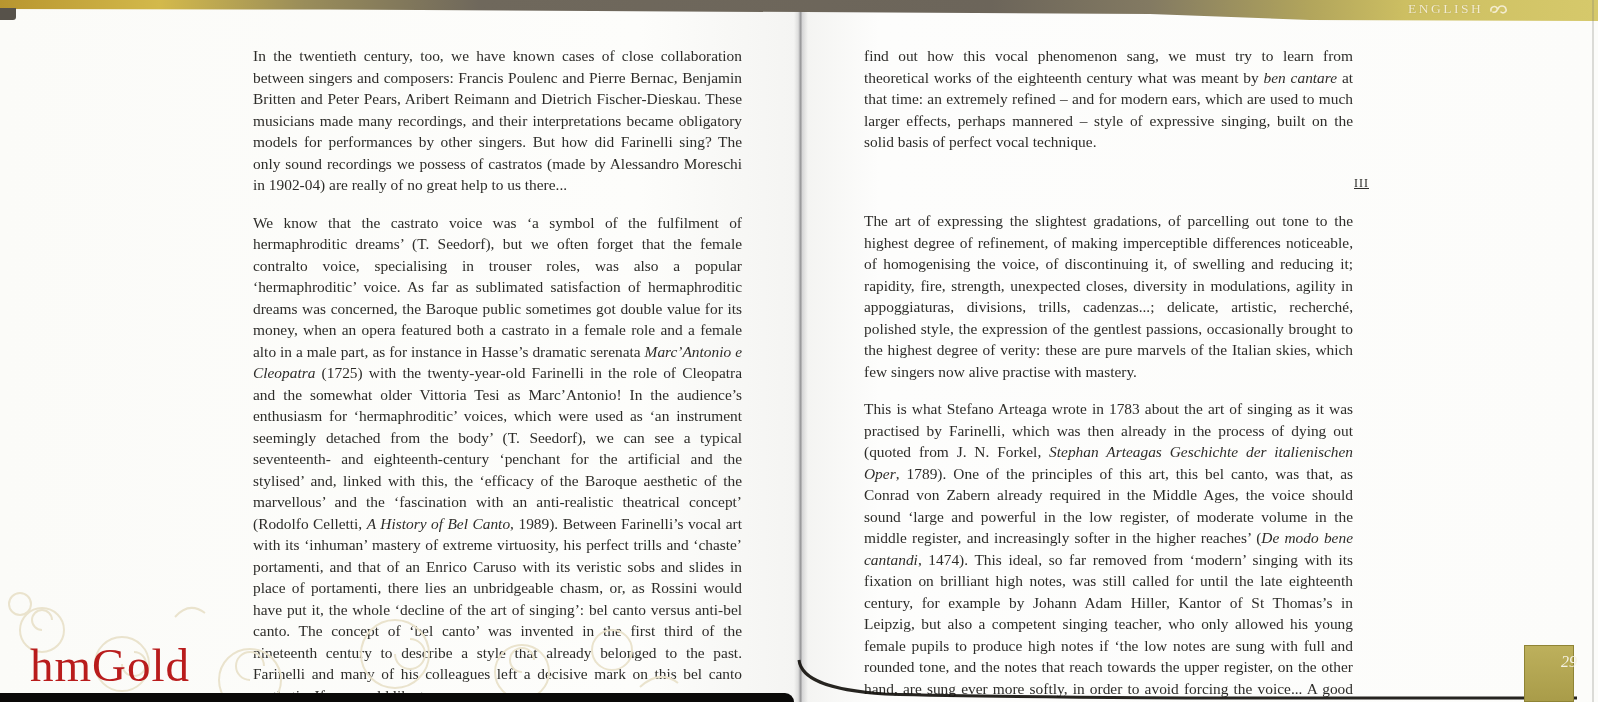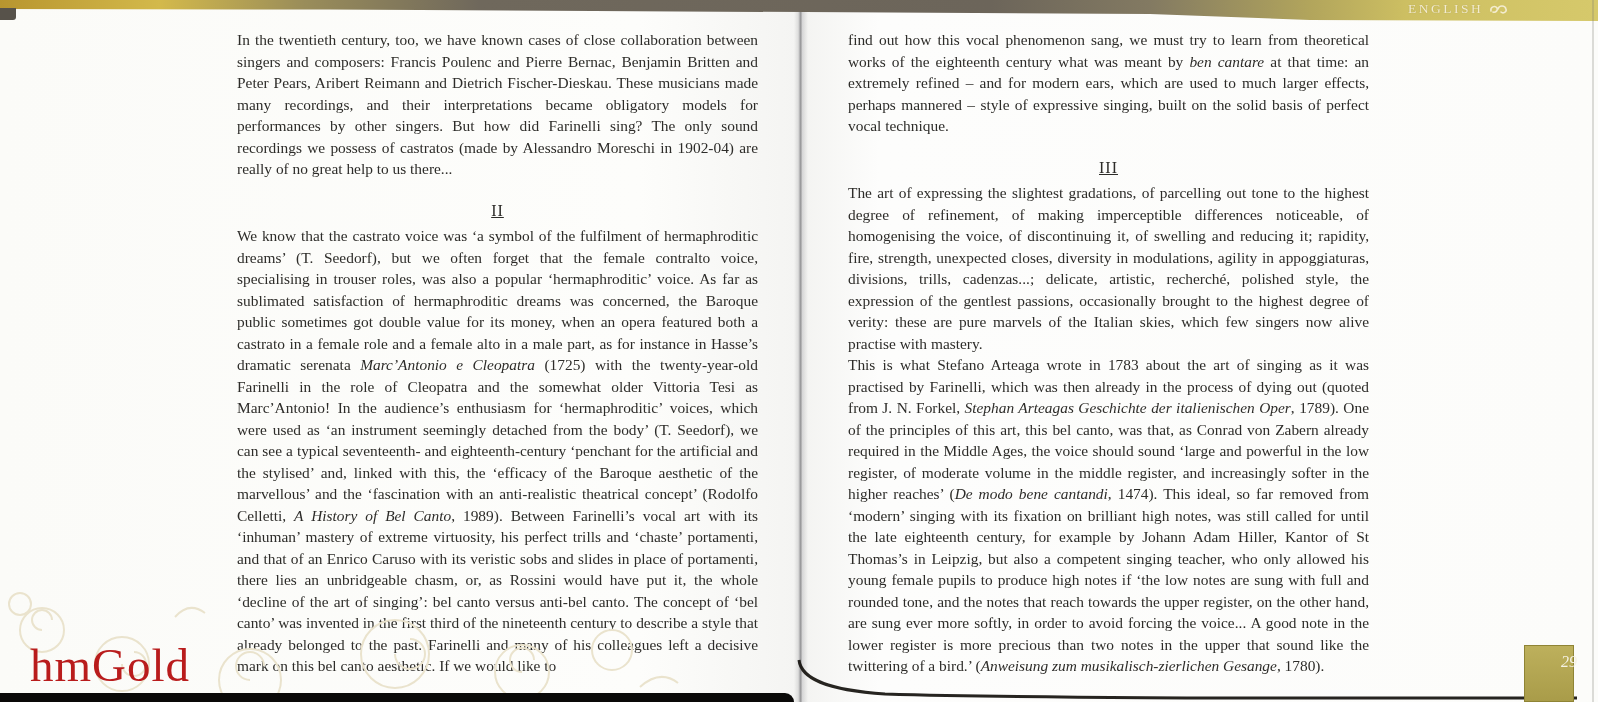--- a/index.html
+++ b/index.html
@@ -23,22 +23,22 @@
   .notch{position:absolute;left:0;top:8px;width:16px;height:12px;background:#57524a;border-bottom-right-radius:3px;}
   .header-label{
     position:absolute;left:1408px;top:1px;display:flex;align-items:center;gap:6px;
     color:#f3ecce;font-size:13.5px;letter-spacing:2.5px;
     text-shadow:0 0 1px rgba(120,100,30,.4);
   }
   .fleuron{flex:0 0 auto;}
   .col{position:absolute;top:29px;width:521px;color:#2d2c29;font-size:15.4px;line-height:21.5px;}
   .col-left{left:237px;}
   .col-right{left:848px;}
-  .body-par{margin:0;text-align:justify;text-justify:inter-word;hyphens:none;}
-  .sec{margin:20px 0 4px 0;font-size:16px;font-weight:normal;text-align:center;letter-spacing:1px;line-height:21.5px;text-decoration:underline;}
+  .body-par{margin:16px;text-align:justify;text-justify:inter-word;hyphens:none;}
+  .sec{margin:20px 0 4px 0;font-size:12px;font-weight:normal;text-align:right;letter-spacing:1px;line-height:21.5px;text-decoration:underline;}
   .it{font-style:italic;}
   .swirls{position:absolute;left:0;top:592px;}
   .logo{
     position:absolute;left:30px;top:642px;color:#b91c1c;font-size:47px;line-height:47px;
     letter-spacing:1px;
   }
   .bottom-bar{position:absolute;left:0;top:693px;width:794px;height:9px;background:#0a0908;border-top-right-radius:9px;}
   .curl{position:absolute;left:795px;top:658px;}
   .tab{
     position:absolute;left:1524px;top:645px;width:50px;height:57px;
@@ -62,21 +62,20 @@
 
   <div class="header-label">
     <span>ENGLISH</span>
     <svg class="fleuron" width="20" height="13" viewBox="0 0 20 13">
       <path d="M2,8 C1,4 6,2 8,5 C9,7 7,10 4,9 M9,6 C10,2 16,2 17,6 C18,9 14,11 12,9" fill="none" stroke="#f3ecce" stroke-width="1.6" stroke-linecap="round"></path>
     </svg>
   </div>
 
   <div class="col col-left">
     <p class="body-par"><span>In the twentieth century, too, we have known cases of close collaboration between singers and composers: Francis Poulenc and Pierre Bernac, Benjamin Britten and Peter Pears, Aribert Reimann and Dietrich Fischer-Dieskau. These musicians made many recordings, and their interpretations became obligatory models for performances by other singers. But how did Farinelli sing? The only sound recordings we possess of castratos (made by Alessandro Moreschi in 1902-04) are really of no great help to us there...</span></p>
-    <h2 class="sec">II</h2>
     <p class="body-par"><span>We know that the castrato voice was ‘a symbol of the fulfilment of hermaphroditic dreams’ (T. Seedorf), but we often forget that the female contralto voice, specialising in trouser roles, was also a popular ‘hermaphroditic’ voice. As far as sublimated satisfaction of hermaphroditic dreams was concerned, the Baroque public sometimes got double value for its money, when an opera featured both a castrato in a female role and a female alto in a male part, as for instance in Hasse’s dramatic serenata </span><span class="it">Marc’Antonio e Cleopatra</span><span> (1725) with the twenty-year-old Farinelli in the role of Cleopatra and the somewhat older Vittoria Tesi as Marc’Antonio! In the audience’s enthusiasm for ‘hermaphroditic’ voices, which were used as ‘an instrument seemingly detached from the body’ (T. Seedorf), we can see a typical seventeenth- and eighteenth-century ‘penchant for the artificial and the stylised’ and, linked with this, the ‘efficacy of the Baroque aesthetic of the marvellous’ and the ‘fascination with an anti-realistic theatrical concept’ (Rodolfo Celletti, </span><span class="it">A History of Bel Canto</span><span>, 1989). Between Farinelli’s vocal art with its ‘inhuman’ mastery of extreme virtuosity, his perfect trills and ‘chaste’ portamenti, and that of an Enrico Caruso with its veristic sobs and slides in place of portamenti, there lies an unbridgeable chasm, or, as Rossini would have put it, the whole ‘decline of the art of singing’: bel canto versus anti-bel canto. The concept of ‘bel canto’ was invented in the first third of the nineteenth century to describe a style that already belonged to the past. Farinelli and many of his colleagues left a decisive mark on this bel canto aesthetic. If we would like to</span></p>
   </div>
 
   <div class="col col-right">
     <p class="body-par"><span>find out how this vocal phenomenon sang, we must try to learn from theoretical works of the eighteenth century what was meant by </span><span class="it">ben cantare</span><span> at that time: an extremely refined – and for modern ears, which are used to much larger effects, perhaps mannered – style of expressive singing, built on the solid basis of perfect vocal technique.</span></p>
     <h2 class="sec">III</h2>
     <p class="body-par"><span>The art of expressing the slightest gradations, of parcelling out tone to the highest degree of refinement, of making imperceptible differences noticeable, of homogenising the voice, of discontinuing it, of swelling and reducing it; rapidity, fire, strength, unexpected closes, diversity in modulations, agility in appoggiaturas, divisions, trills, cadenzas...; delicate, artistic, recherché, polished style, the expression of the gentlest passions, occasionally brought to the highest degree of verity: these are pure marvels of the Italian skies, which few singers now alive practise with mastery.</span></p>
     <p class="body-par"><span>This is what Stefano Arteaga wrote in 1783 about the art of singing as it was practised by Farinelli, which was then already in the process of dying out (quoted from J. N. Forkel, </span><span class="it">Stephan Arteagas Geschichte der italienischen Oper</span><span>, 1789). One of the principles of this art, this bel canto, was that, as Conrad von Zabern already required in the Middle Ages, the voice should sound ‘large and powerful in the low register, of moderate volume in the middle register, and increasingly softer in the higher reaches’ (</span><span class="it">De modo bene cantandi</span><span>, 1474). This ideal, so far removed from ‘modern’ singing with its fixation on brilliant high notes, was still called for until the late eighteenth century, for example by Johann Adam Hiller, Kantor of St Thomas’s in Leipzig, but also a competent singing teacher, who only allowed his young female pupils to produce high notes if ‘the low notes are sung with full and rounded tone, and the notes that reach towards the upper register, on the other hand, are sung ever more softly, in order to avoid forcing the voice... A good note in the lower register is more precious than two notes in the upper that sound like the twittering of a bird.’ (</span><span class="it">Anweisung zum musikalisch-zierlichen Gesange</span><span>, 1780).</span></p>
   </div>
 

